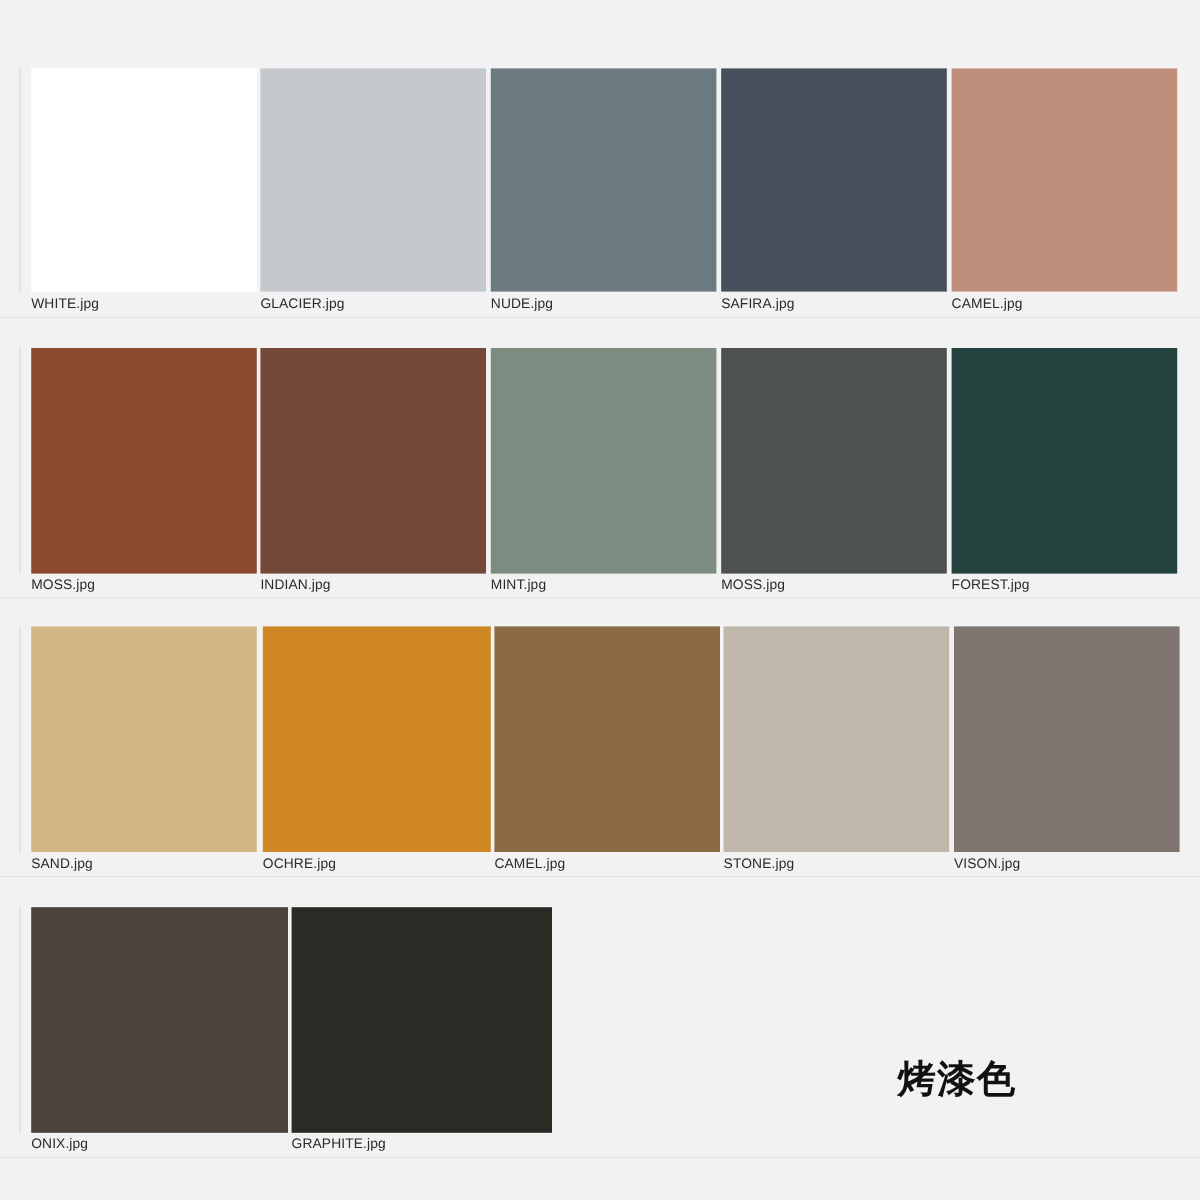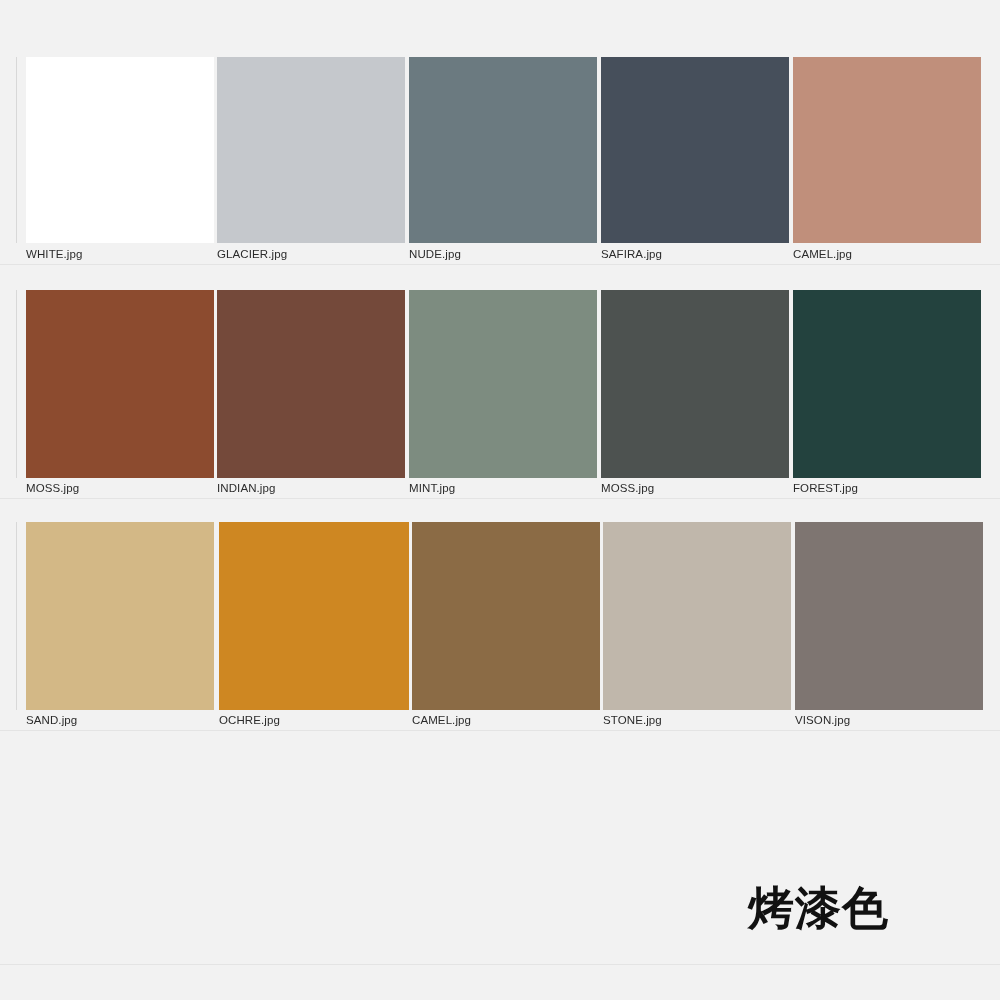--- a/index.html
+++ b/index.html
@@ -141,16 +141,27 @@
       <div class="swatch-cell" style="left: 603px; width: 188px; height: 208px;">
         <div class="swatch-chip" title="#c0b7ab" style="width: 188px; height: 188px; background: rgb(192, 183, 171);"></div>
         <div class="swatch-label" style="top: 192px; color: rgb(43, 43, 43);">STONE.jpg</div>
       </div>
       <div class="swatch-cell" style="left: 795px; width: 188px; height: 208px; text-align: right;">
         <div class="swatch-chip" title="#7e7571" style="width: 188px; height: 188px; background: rgb(126, 117, 113);"></div>
         <div class="swatch-label" style="top: 192px; color: rgb(43, 43, 43);">VISON.jpg</div>
       </div>
     </div>
     <div class="row-rule" style="top: 730px; background: rgb(228, 228, 228);"></div>
+    <div class="swatch-row" style="top: 756px; height: 208px;">
+      <div class="left-tick" style="left: 16px; top: 0px; height: 188px;"></div>
+      <div class="swatch-cell" style="left: 26px; width: 214px; height: 208px;">
+        <div class="swatch-chip" title="#4e433a" style="width: 214px; height: 188px; background: rgb(78, 67, 58);"></div>
+        <div class="swatch-label" style="top: 192px; color: rgb(43, 43, 43);">ONIX.jpg</div>
+      </div>
+      <div class="swatch-cell" style="left: 243px; width: 217px; height: 208px;">
+        <div class="swatch-chip" title="#2b2a24" style="width: 217px; height: 188px; background: rgb(43, 42, 36);"></div>
+        <div class="swatch-label" style="top: 192px; color: rgb(43, 43, 43);">GRAPHITE.jpg</div>
+      </div>
+    </div>
     <div class="row-rule" style="top: 964px; background: rgb(228, 228, 228);"></div>
   </div>
 
-<div id="watermark" style="left: 748px; top: 878px; font-size: 46px; color: rgb(17, 17, 17);">烤漆色</div>
+<div id="watermark" style="left: 748px; top: 878px; font-size: 32px; color: rgb(17, 17, 17);">烤漆色</div>
 
 </body></html>

